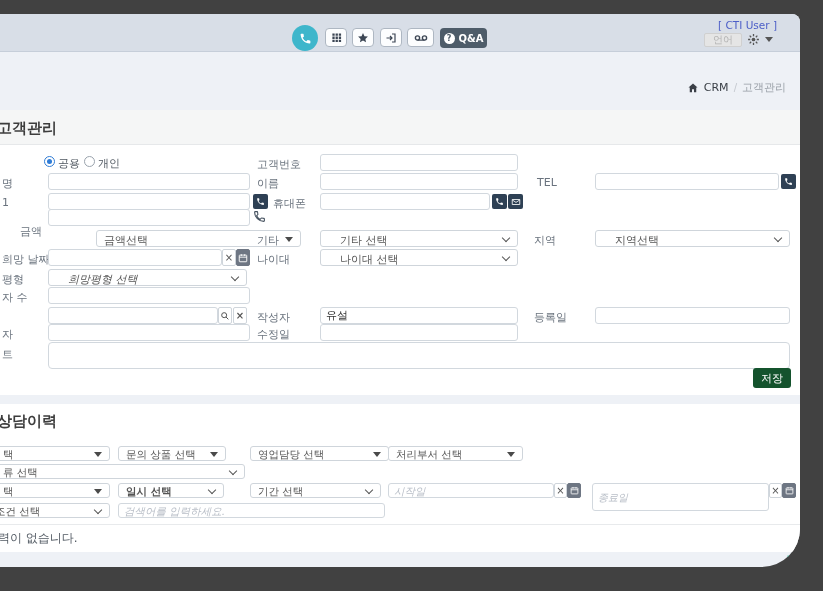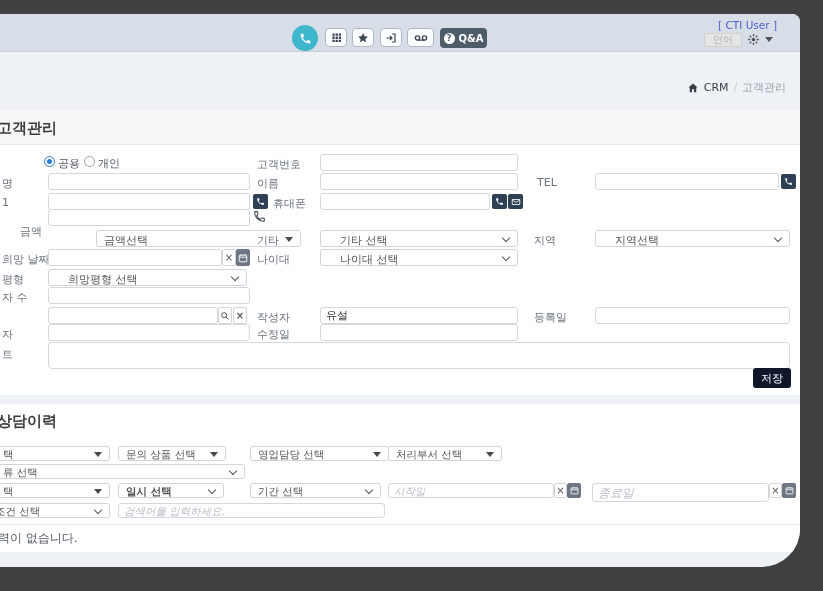--- a/index.html
+++ b/index.html
@@ -68,21 +68,21 @@
   .navybtn { position:absolute; width:15px; height:15px; background:#2e4054; border-radius:2px;
              display:flex; align-items:center; justify-content:center; color:#fff; cursor:pointer; }
 
   .radio { position:absolute; width:11px; height:11px; border:1px solid #9aa3ad; border-radius:50%;
            background:#fff; cursor:pointer; }
   .radio.sel-on { border-color:#2f7cd6; }
   .radio.sel-on::after { content:""; position:absolute; left:2px; top:2px; width:5px; height:5px;
            border-radius:50%; background:#2f7cd6; }
   .rlbl { position:absolute; font-size:11px; color:#4e565f; white-space:nowrap; }
 
-  .teal-btn { position:absolute; background:#0f172a; color:#fff; border:none; border-radius:3px;
+  .teal-btn { position:absolute; background:#14532d; color:#fff; border:none; border-radius:3px;
               font-size:11px; font-family:inherit; display:flex; align-items:center; justify-content:center;
               cursor:pointer; }
 
   .divline { position:absolute; left:0; right:0; border-top:1px solid #e8eaec; }
   .spinner { position:absolute; width:9px; height:9px; border:2px solid #3cc3a0;
              border-top-color:transparent; border-radius:50%; }
   svg { display:block; }
 </style>
 </head>
 <body>
@@ -254,21 +254,21 @@
           </span>
       </div>
       <div class="lbl" style="left:257px; top:142px;">나이대</div>
       <div class="sel" style="left:320px; top:139px; width:198px;">
         <span style="padding-left:12px;">나이대 선택</span>
         <span class="chev"></span>
       </div>
 
       <div class="cutlbl" style="top:162px;">평형</div>
       <div class="sel" style="left:48px; top:159px; width:199px;">
-        <span style="padding-left:12px;">희망평형 선택</span>
+        <span style="padding-left:12px;font-style:italic;">희망평형 선택</span>
         <span class="chev"></span>
       </div>
 
       <div class="cutlbl" style="top:180px;">자 수</div>
       <input class="inp" style="left: 48px; top: 177px; width: 202px;">
 
       <input class="inp" style="left: 48px; top: 197px; width: 170px;">
       <div class="sqbtn" style="left:218px; top:197px;">
         <span>
             <svg viewBox="0 0 24 24" width="10" height="10">
@@ -304,21 +304,21 @@
         <span class="tri"></span>
       </div>
       <div class="sel small" style="left:118px; top:42px; width:108px;">
         <span>문의 상품 선택</span>
         <span class="tri"></span>
       </div>
       <div class="sel small" style="left:250px; top:42px; width:139px;">
         <span>영업담당 선택</span>
         <span class="tri"></span>
       </div>
-      <div class="sel small" style="left:388px; top:42px; width:114px;">
+      <div class="sel small" style="left:388px; top:42px; width:135px;">
         <span>처리부서 선택</span>
         <span class="tri"></span>
       </div>
 
       <div class="sel small" style="left:-62px; top:60px; width:307px; padding-left:64px;">
         <span>류 선택</span>
         <span class="chev"></span>
       </div>
 
       <div class="sel small" style="left:-62px; top:79px; width:172px; padding-left:64px;">
@@ -338,21 +338,21 @@
         <span>×</span>
       </div>
       <div class="sqbtn dark" style="left:567px; top:79px; width:14px; height:15px;">
         <span>
             <svg viewBox="0 0 24 24" width="9" height="9">
               <rect x="3" y="5" width="18" height="16" rx="1.5" fill="none" stroke="#fff" stroke-width="2.2"></rect>
               <path d="M3 10h18M8 3v4M16 3v4" stroke="#fff" stroke-width="2.2"></path>
             </svg>
           </span>
       </div>
-      <input class="inp" style="left: 592px; top: 79px; width: 177px; height: 19px; font-size: 12px;" placeholder="종료일">
+      <input class="inp" style="left: 592px; top: 79px; width: 177px; height: 28px; font-size: 10px;" placeholder="종료일">
       <div class="sqbtn" style="left:769px; top:79px; width:13px; height:15px;">
         <span>×</span>
       </div>
       <div class="sqbtn dark" style="left:782px; top:79px; width:14px; height:15px;">
         <span>
             <svg viewBox="0 0 24 24" width="9" height="9">
               <rect x="3" y="5" width="18" height="16" rx="1.5" fill="none" stroke="#fff" stroke-width="2.2"></rect>
               <path d="M3 10h18M8 3v4M16 3v4" stroke="#fff" stroke-width="2.2"></path>
             </svg>
           </span>

